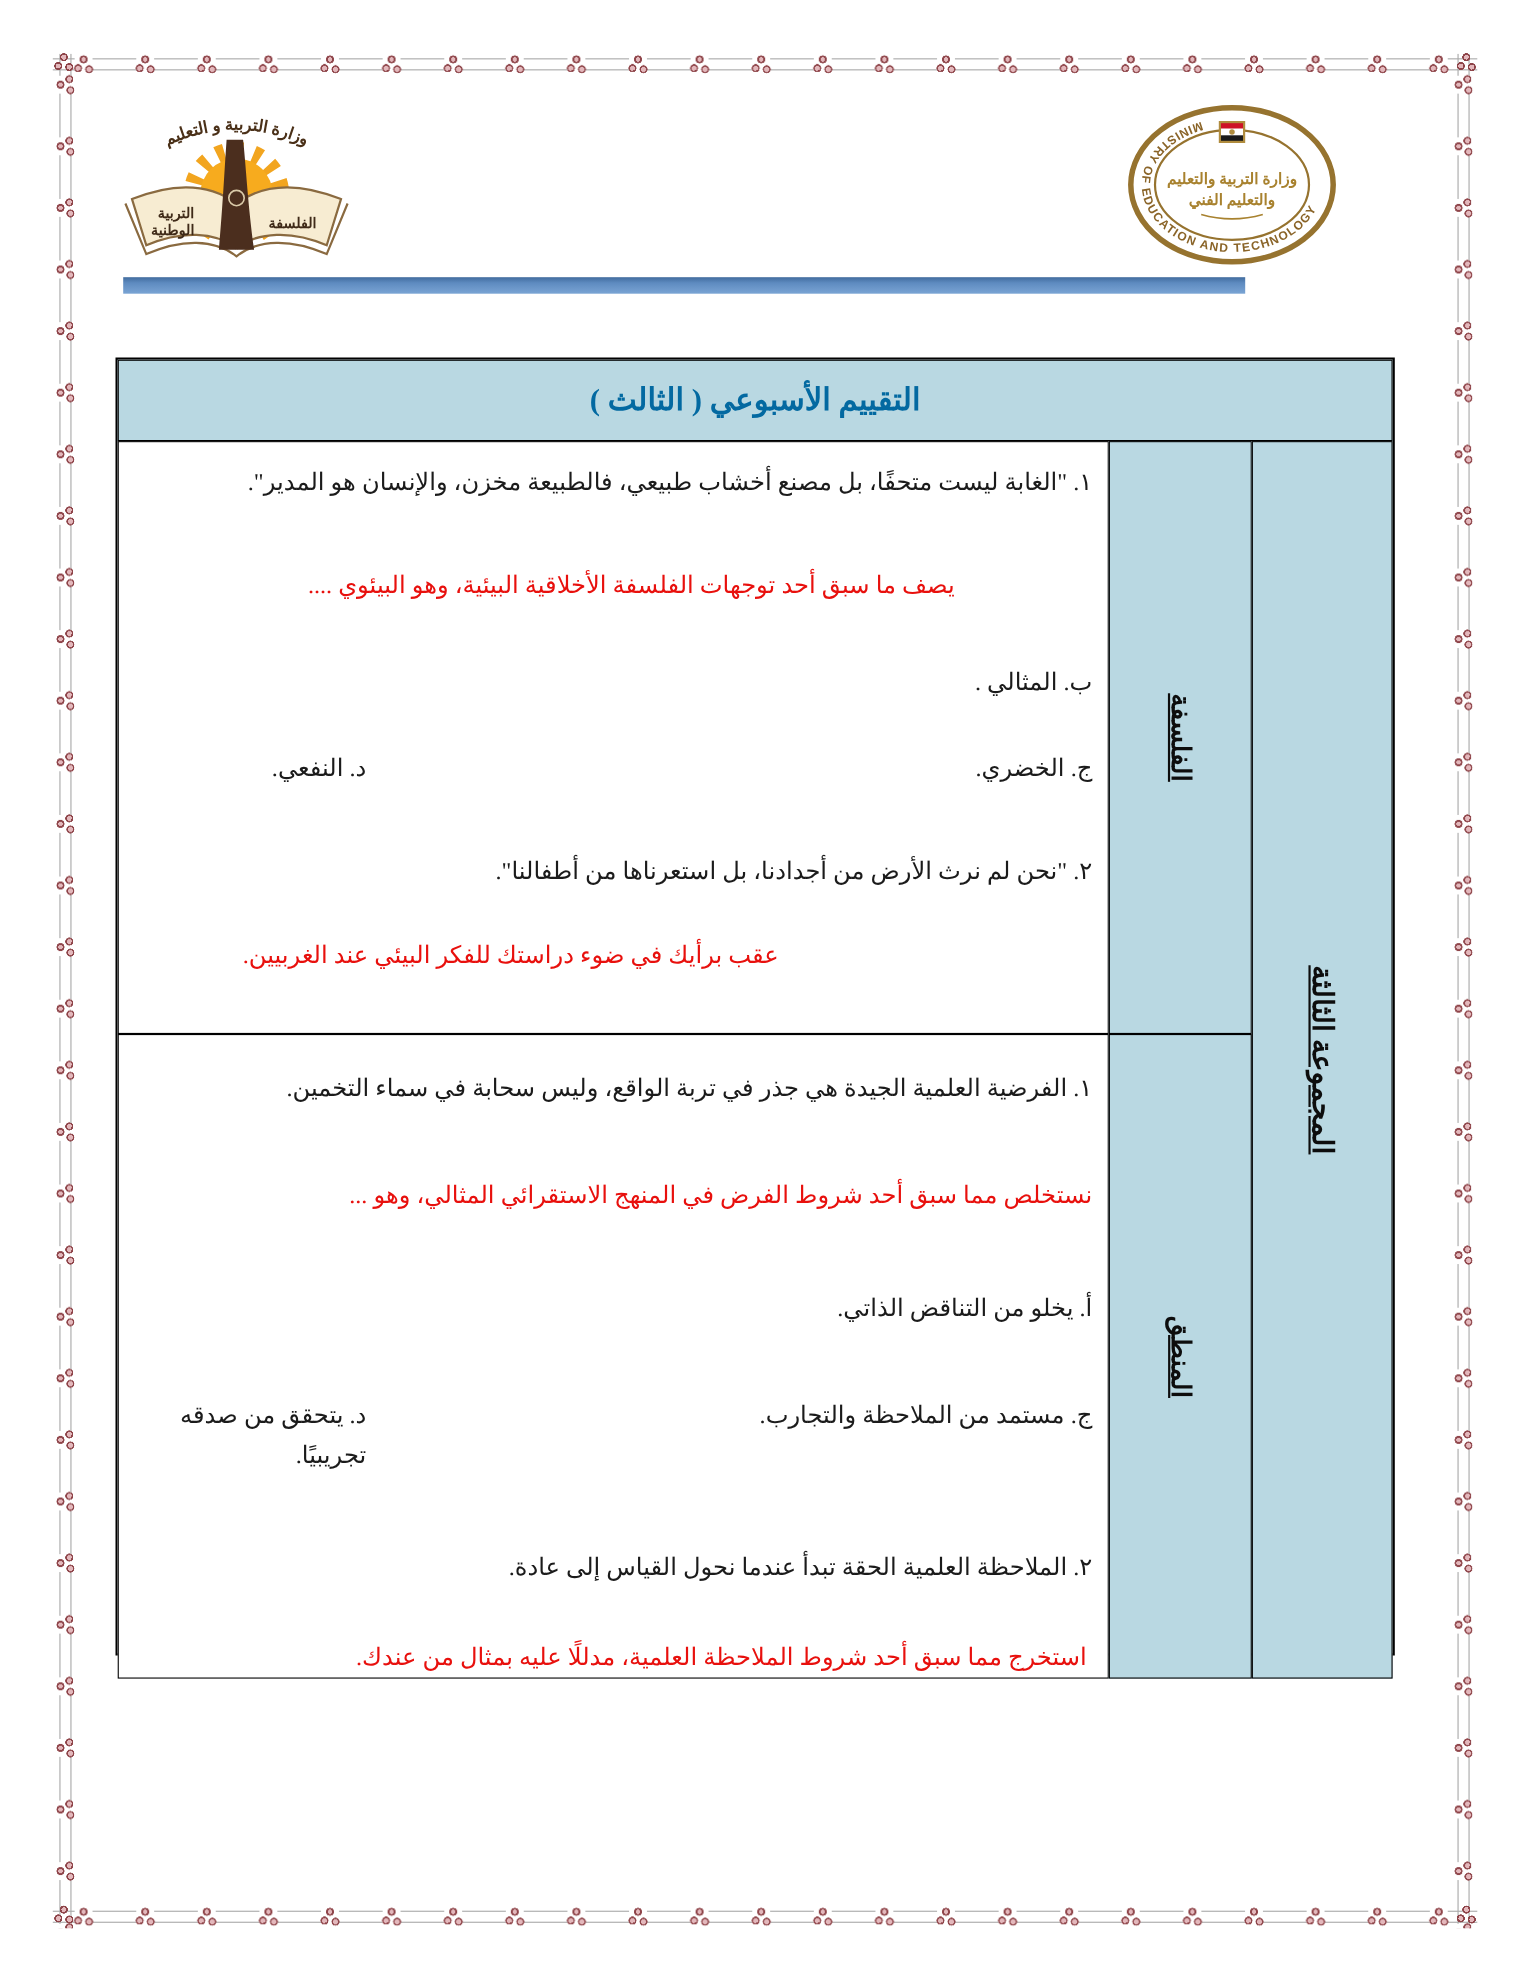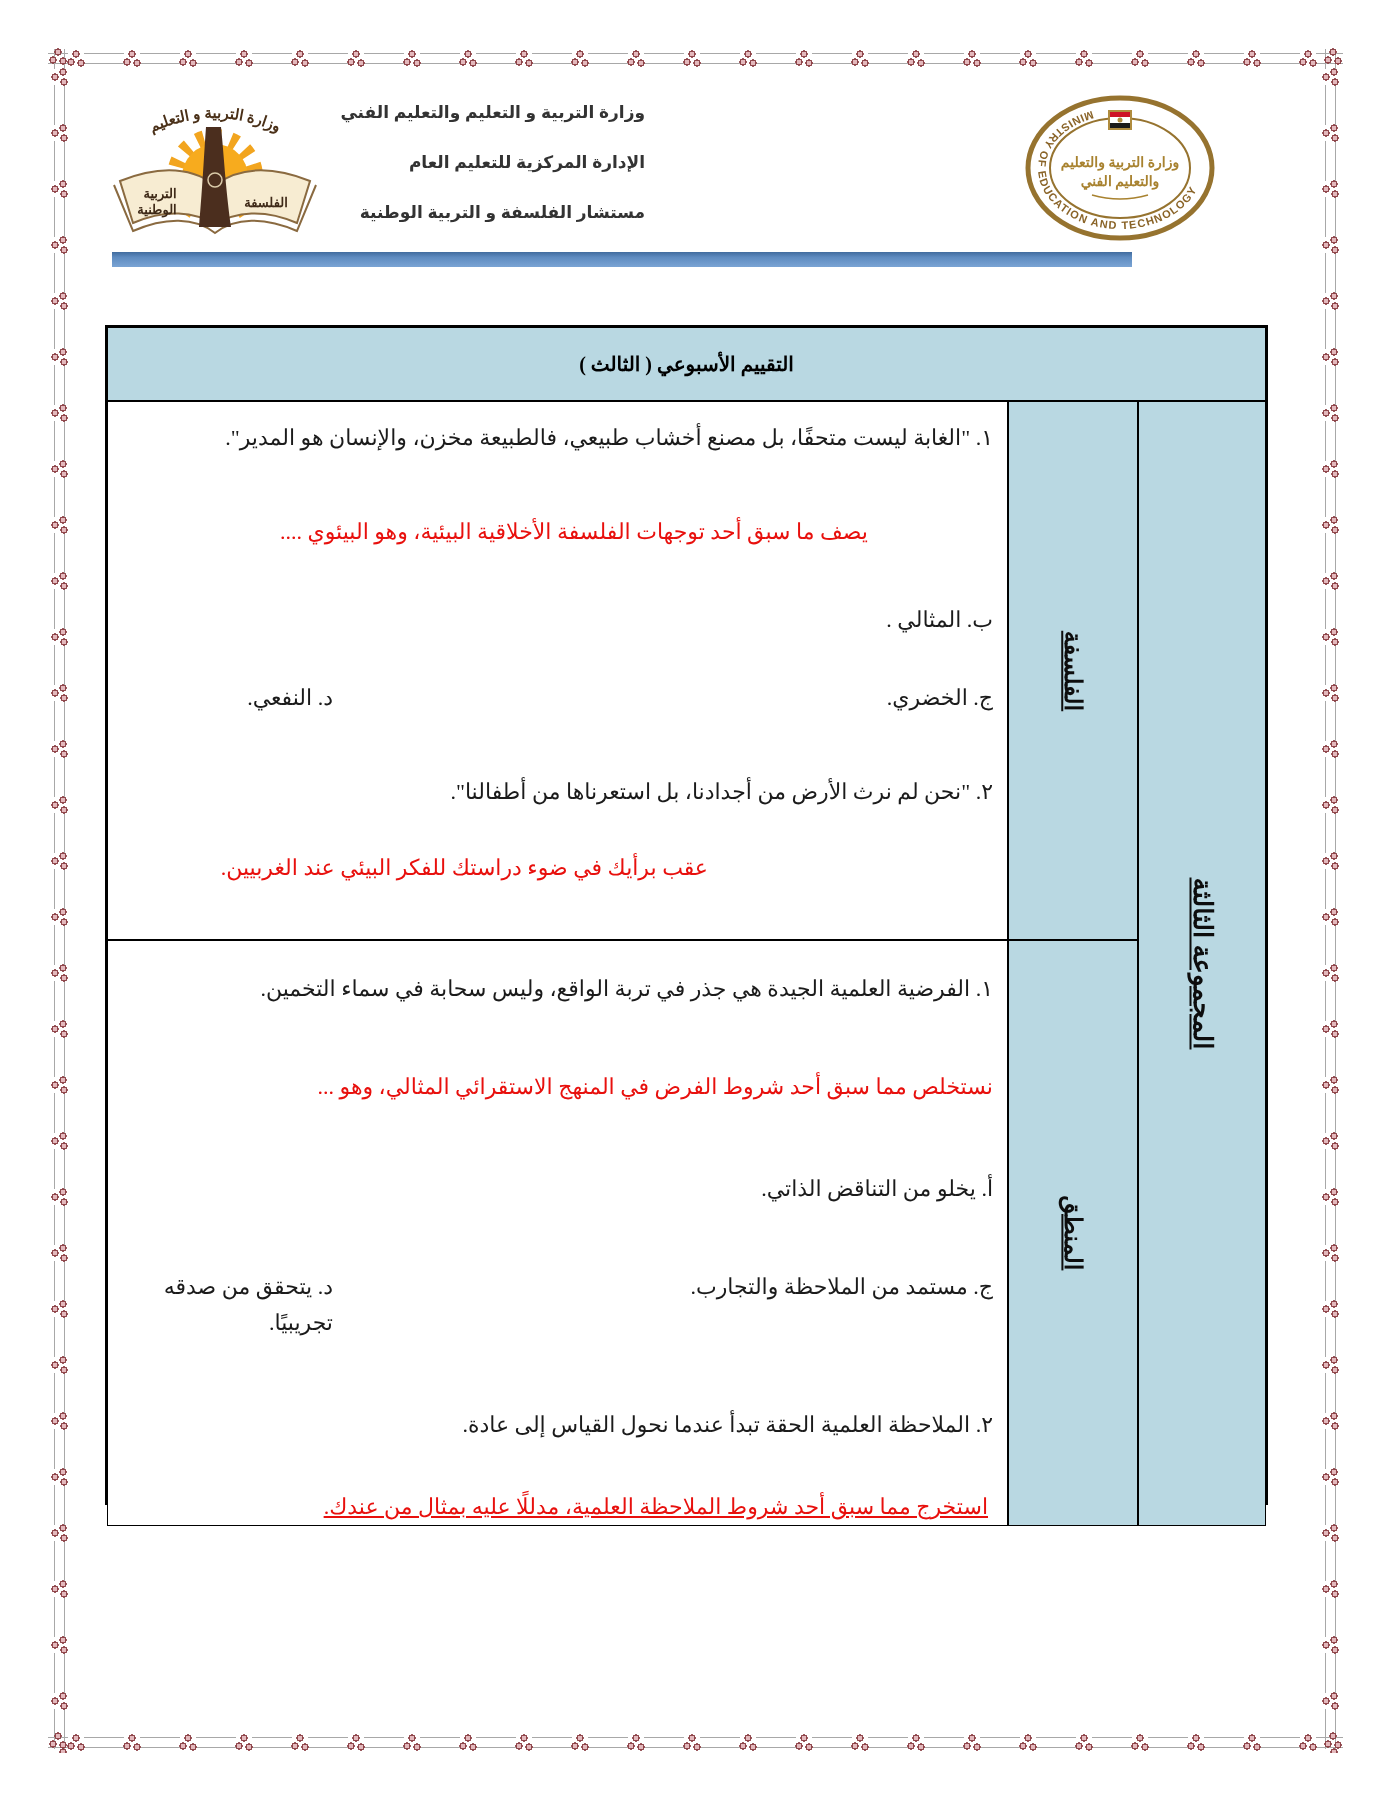--- a/index.html
+++ b/index.html
@@ -65,21 +65,21 @@
   .assessment{
     position:absolute;left:105px;top:325px;width:1163px;height:1180px;
     display:grid;box-sizing:border-box;border:2px solid #000;
     grid-template-columns:901px 130px 128px;
     grid-template-rows:74px 539px auto;
   }
   .cell{box-sizing:border-box;border:1px solid #000;}
   .title-row{
     grid-column:1/4;grid-row:1/2;background:#b9d8e2;direction:rtl;
     display:flex;align-items:center;justify-content:center;
-    font-size:20px;font-weight:bold;color:#000000;
+    font-size:28px;font-weight:bold;color:#0369a1;
   }
   .content-cell{grid-column:1/2;background:#fff;direction:rtl;padding:16px 14px 0 46px;}
   .content-phil{grid-row:2/3;}
   .content-logic{grid-row:3/4;}
   .subject-cell{
     grid-column:2/3;background:#b9d8e2;display:flex;align-items:center;justify-content:center;
   }
   .subject-phil{grid-row:2/3;} .subject-logic{grid-row:3/4;}
   .group-cell{
     grid-column:3/4;grid-row:2/4;background:#b9d8e2;
@@ -103,21 +103,21 @@
   .p-o1{margin-top:52px;}
   .p-o2{margin-top:42px;}
   .p-q2{margin-top:58px;}
   .p-n2{margin-top:40px;margin-right:285px;}
   
   .l-q1{margin-top:14px;}
   .l-n1{margin-top:62px;}
   .l-o1{margin-top:66px;}
   .l-o2{margin-top:62px;}
   .l-q2{margin-top:66px;}
-  .l-n2{margin-top:46px;margin-right:5px;text-decoration:underline;}
+  .l-n2{margin-top:46px;margin-right:5px;}
 
   .seal-ring-text{font-family:"Liberation Sans","DejaVu Sans",sans-serif;font-size:11px;
     font-weight:bold;letter-spacing:1.2px;fill:#8a6428;}
   .seal-center{font-size:14px;font-weight:bold;fill:#a8822f;}
   .logo-arc-text{font-size:15px;font-weight:bold;fill:#4a3018;}
   .logo-page-text{font-size:13px;font-weight:bold;fill:#3f2a18;}
 </style>
 </head>
 <body>
 
@@ -144,25 +144,20 @@
     <path d="M 115,100 C 88,80 55,82 20,96 L 33,138 C 65,124 95,126 115,140 Z" fill="#f7ecd2" stroke="#8a6a40" stroke-width="2"></path>
     <path d="M 115,100 C 142,80 175,82 210,96 L 197,138 C 165,124 135,126 115,140 Z" fill="#f7ecd2" stroke="#8a6a40" stroke-width="2"></path>
     <path d="M 14,100 L 33,146 C 65,132 95,132 115,148 C 135,132 165,132 197,146 L 216,100" fill="none" stroke="#8a6a40" stroke-width="2"></path>
     <path d="M 106,42 C 104,70 103,96 99,142 L 131,142 C 125,98 124,70 121,42 Z" fill="#4b2e1e"></path>
     <circle cx="115" cy="95" r="7" fill="none" stroke="#d9c9a8" stroke-width="1.5"></circle>
     <text x="60" y="113" text-anchor="middle" class="logo-page-text">التربية</text>
     <text x="57" y="129" text-anchor="middle" class="logo-page-text">الوطنية</text>
     <text x="166" y="122" text-anchor="middle" class="logo-page-text" font-size="14">الفلسفة</text>
   </svg>
 
-  <div class="ministry-lines" dir="rtl">
-    <div class="hline">وزارة التربية و التعليم والتعليم الفني</div>
-    <div class="hline">الإدارة المركزية للتعليم العام</div>
-    <div class="hline">مستشار الفلسفة و التربية الوطنية</div>
-  </div>
 
   <svg class="seal-svg" width="200" height="150" viewBox="0 0 200 150">
     <defs>
       <path id="sealArc" d="M 80,14 A 82,61 0 1 0 120,14" fill="none"></path>
     </defs>
     <ellipse cx="100" cy="73" rx="92" ry="70" fill="#ffffff" stroke="#96732f" stroke-width="5"></ellipse>
     <ellipse cx="100" cy="73" rx="70" ry="50" fill="none" stroke="#96732f" stroke-width="2"></ellipse>
     <text class="seal-ring-text">
       <textPath href="#sealArc" startOffset="2%">MINISTRY OF EDUCATION AND TECHNOLOGY</textPath>
     </text>

